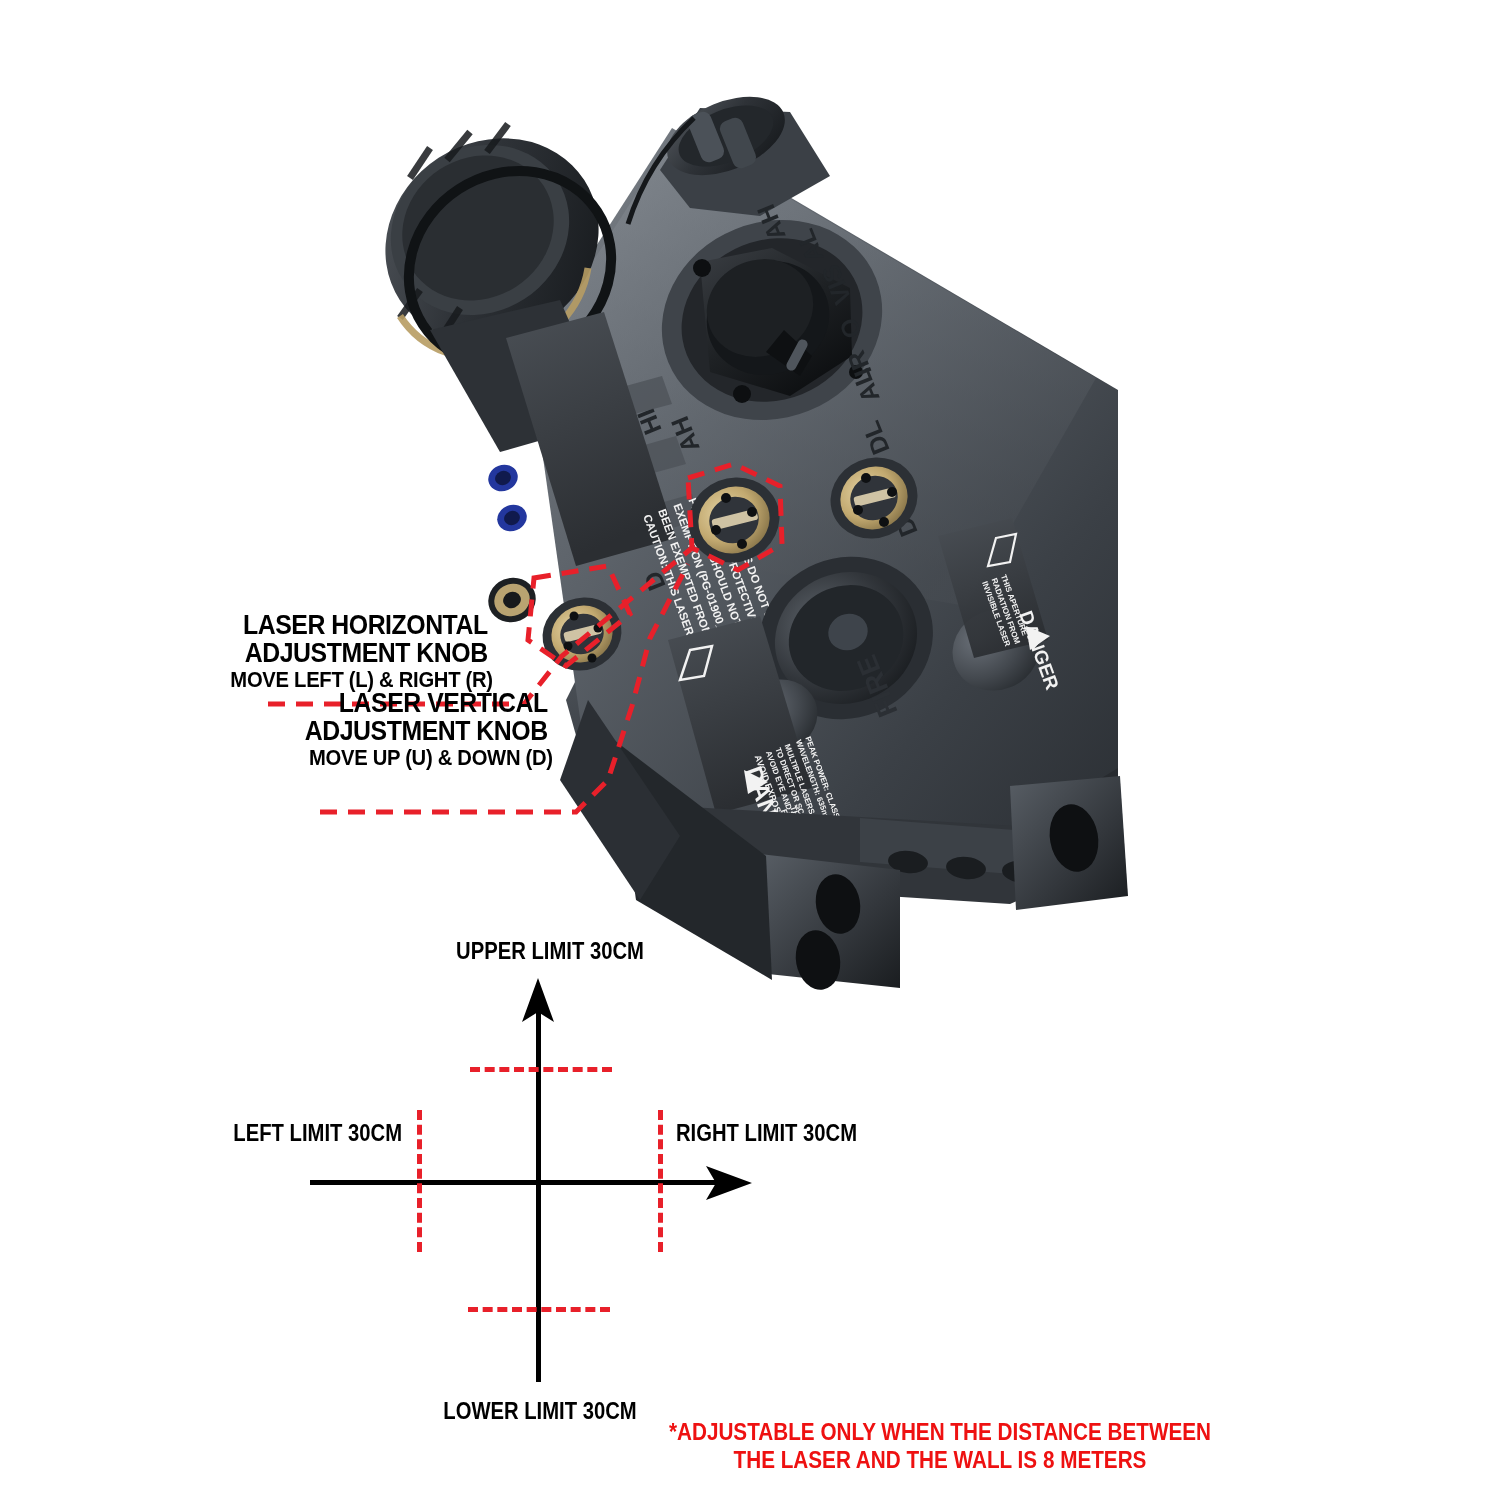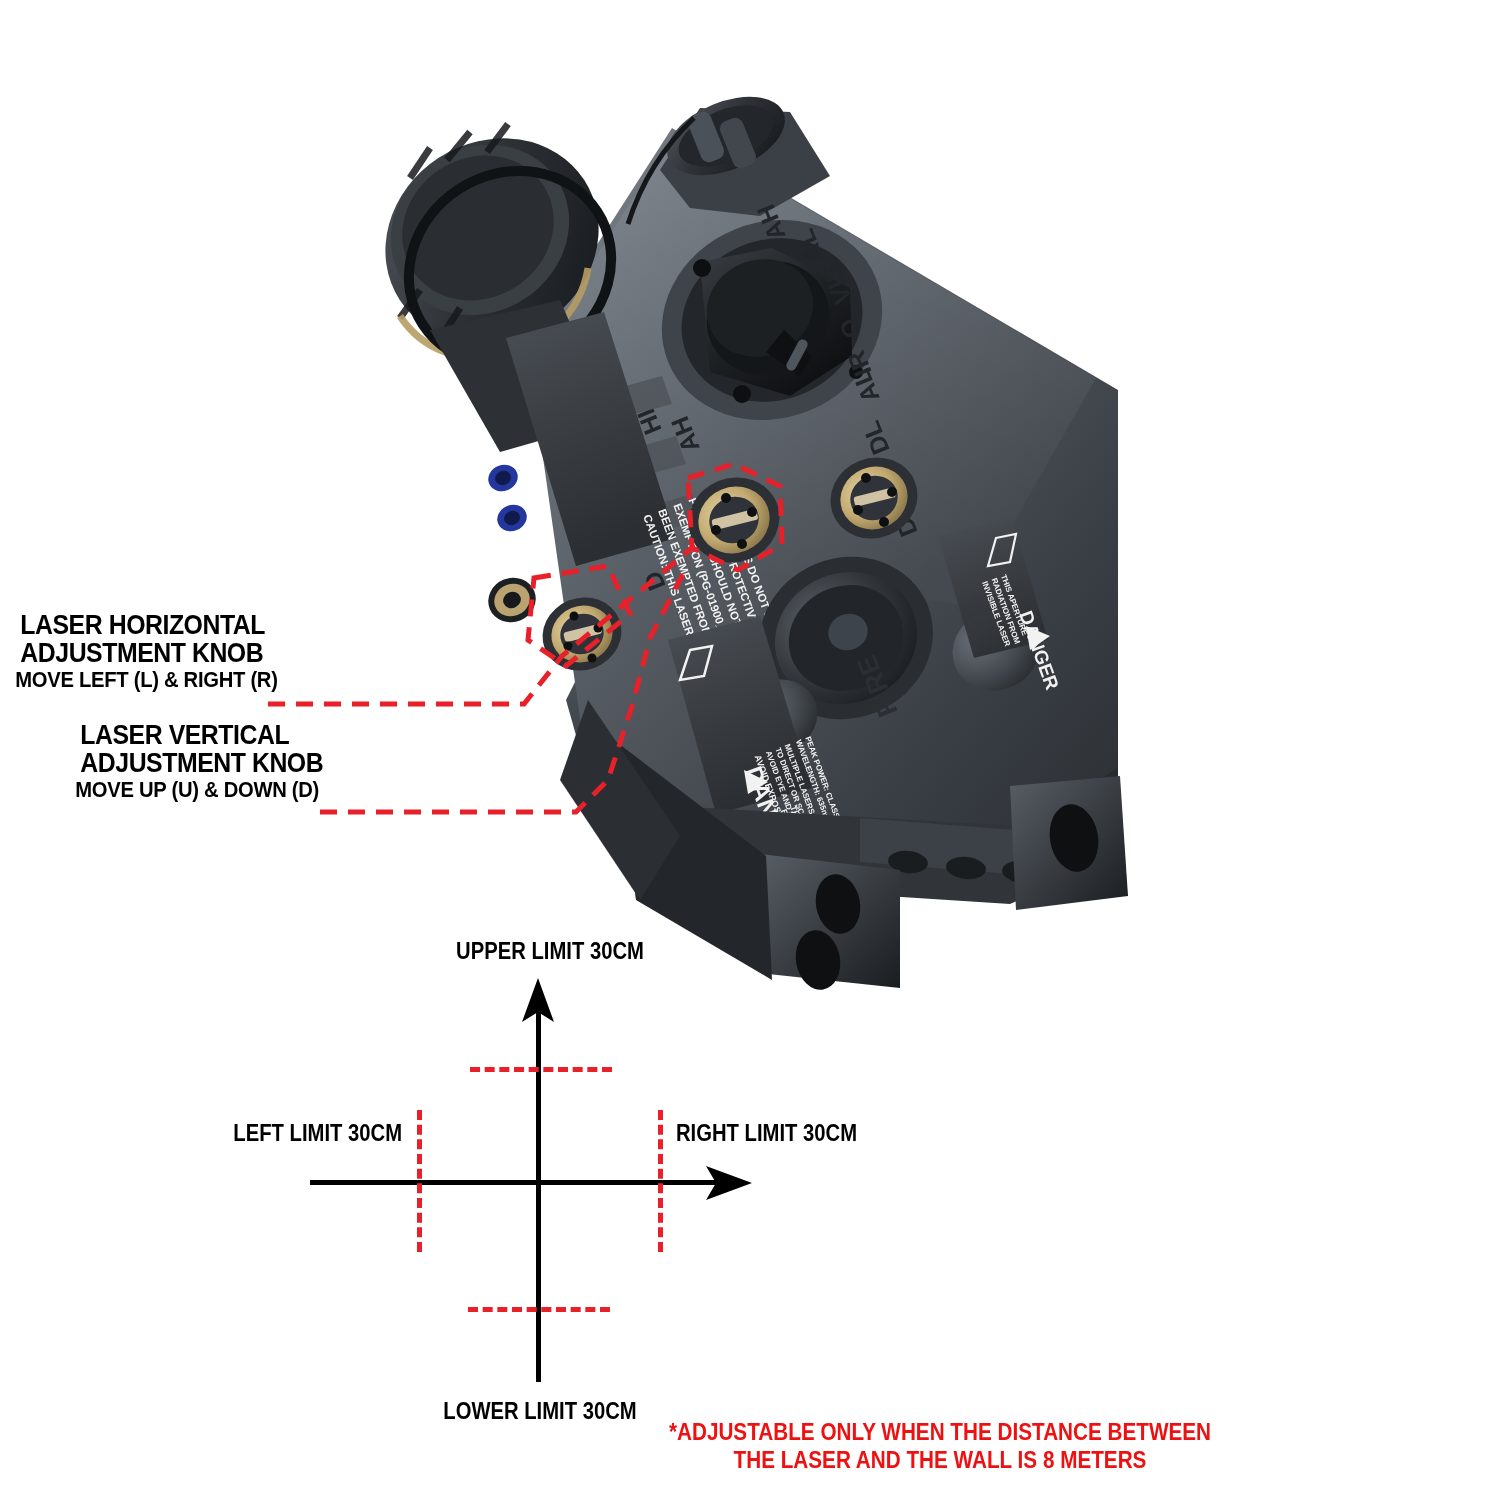--- a/index.html
+++ b/index.html
@@ -15,21 +15,21 @@
     width: 1500px;
     height: 1500px;
     background: #ffffff;
     overflow: hidden;
   }
   .abs { position: absolute; }
 
   
   .callout-block {
     position: absolute;
-    text-align: left;
+    text-align: right;
     color: #000000;
     line-height: 1.02;
   }
   .callout-title {
     font-weight: bold;
     font-size: 27px;
     letter-spacing: -0.5px;
     white-space: nowrap;
     transform: scaleX(0.92);
     transform-origin: center;
@@ -362,21 +362,21 @@
 
     <path d="M 320 812 L 576 812 L 608 780 L 632 706 L 650 638 L 688 564" fill="none" stroke="#e8202a" stroke-width="5" stroke-dasharray="17 11"></path>
   </svg>
 
   <div class="callout-block" style="left:0; top:612px; width:508px;">
     <div class="callout-title">LASER HORIZONTAL</div>
     <div class="callout-title">ADJUSTMENT KNOB</div>
     <div class="callout-sub">MOVE LEFT (L) &amp; RIGHT (R)</div>
   </div>
 
-  <div class="callout-block" style="left:60px; top:722px; width:508px;">
+  <div class="callout-block" style="left:60px; top:690px; width:508px;">
     <div class="callout-title">LASER VERTICAL</div>
     <div class="callout-title">ADJUSTMENT KNOB</div>
     <div class="callout-sub">MOVE UP (U) &amp; DOWN (D)</div>
   </div>
 
   <div class="axis-v" style="left:536px; top:1002px; height:380px;"></div>
   <svg class="abs" style="left:508px; top:978px; width:60px; height:50px;" viewBox="0 0 60 50">
     <path d="M 30 0 L 46 44 L 30 34 L 14 44 Z" fill="#000"></path>
   </svg>
 

